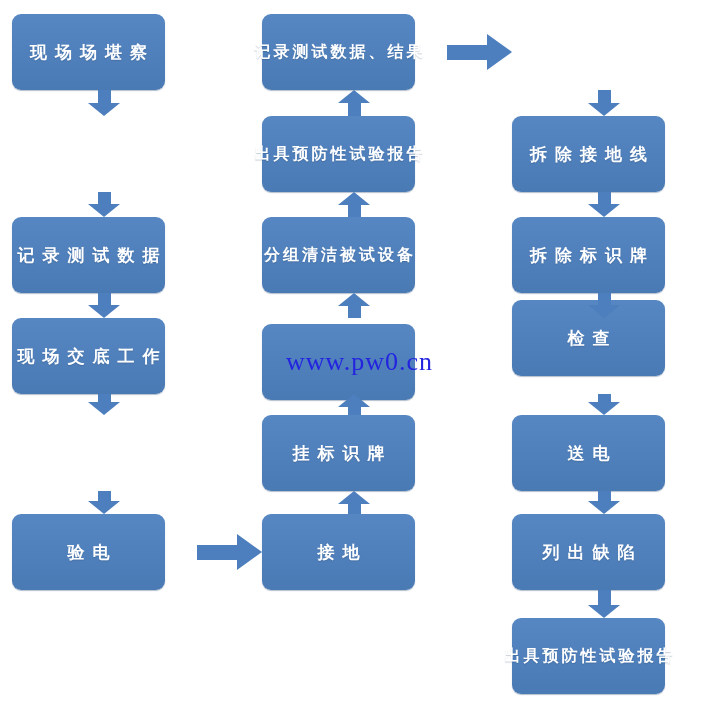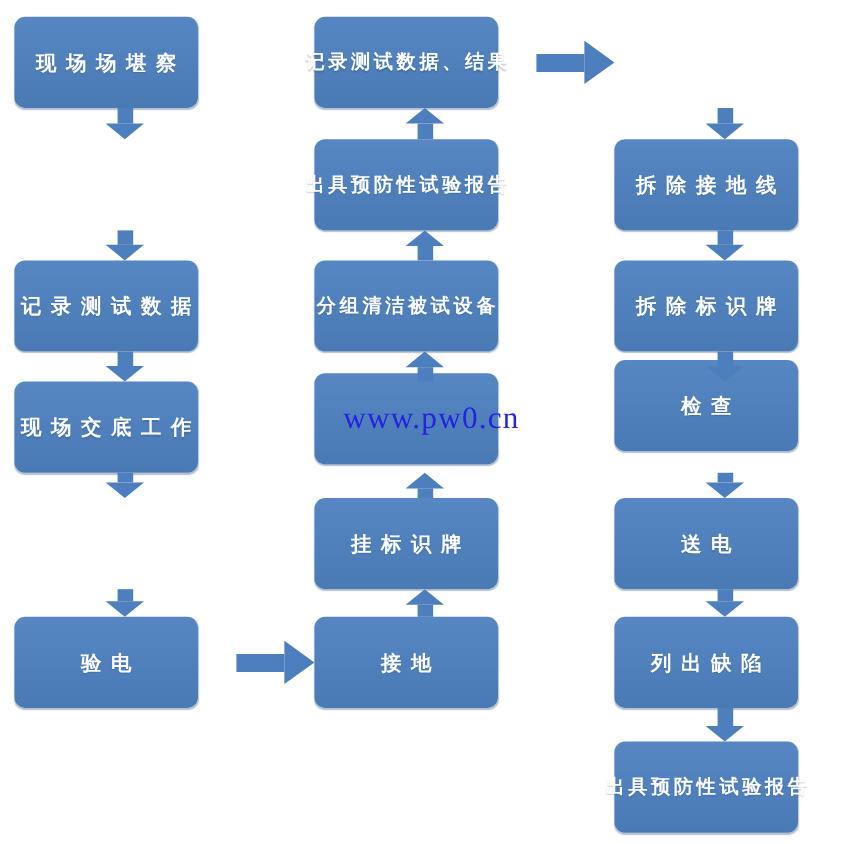--- a/index.html
+++ b/index.html
@@ -98,21 +98,21 @@
 
   <div class="box" style="left:262px;top:14px">
     <span class="lbl tight">记录测试数据、结果</span>
   </div>
   <div class="box" style="left:262px;top:116px">
     <span class="lbl tight">出具预防性试验报告</span>
   </div>
   <div class="box" style="left:262px;top:217px">
     <span class="lbl tight">分组清洁被试设备</span>
   </div>
-  <div class="box" style="left:262px;top:311px">
+  <div class="box" style="left:262px;top:324px">
     <span class="lbl tight"></span>
     <span class="watermark">www.pw0.cn</span>
   </div>
   <div class="box" style="left:262px;top:514px">
     <span class="lbl sp">接地</span>
   </div>
   <div class="box" style="left:262px;top:415px">
     <span class="lbl sp">挂标识牌</span>
   </div>
 

